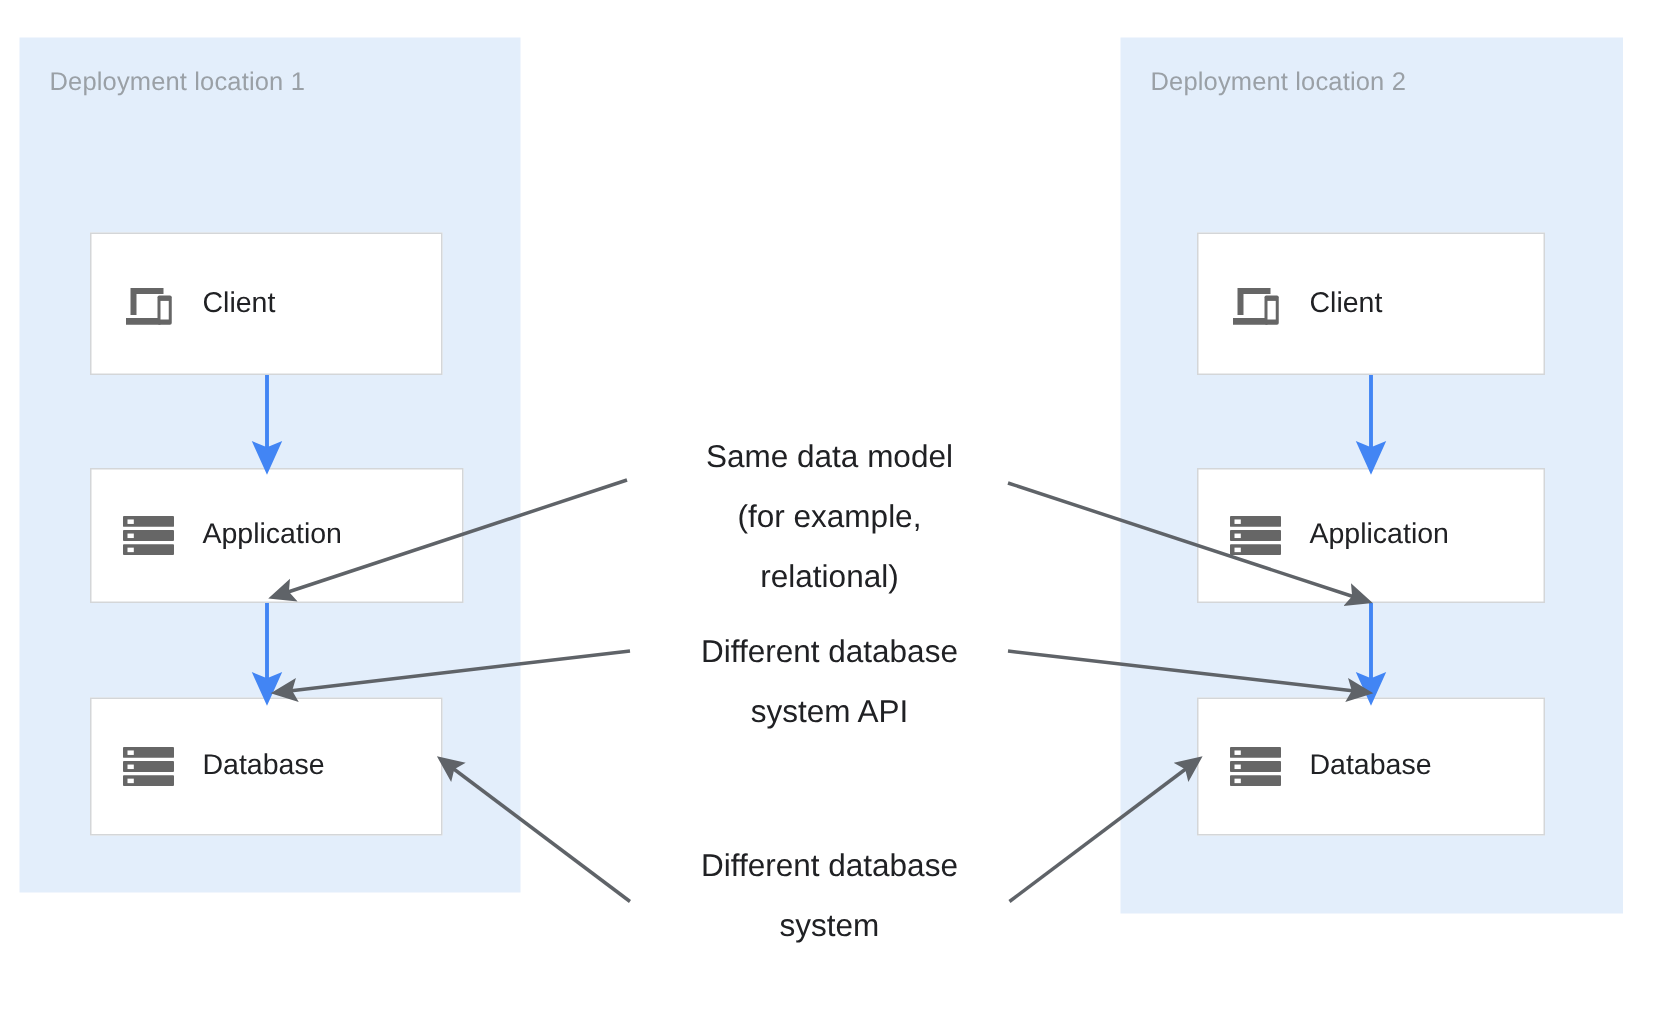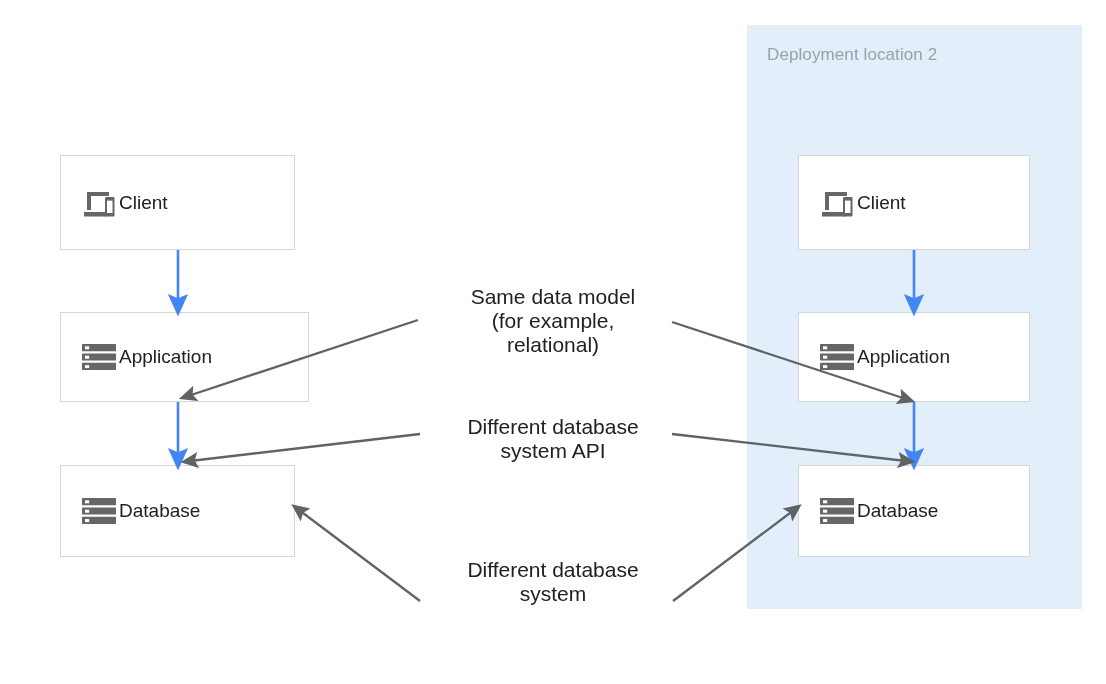--- a/index.html
+++ b/index.html
@@ -49,39 +49,40 @@
   }
   .node .icon {
     flex: 0 0 auto;
     width: 40px;
     height: 40px;
     display: flex;
     align-items: center;
     justify-content: center;
   }
   .node .node-label {
+    margin-left: 16px;
     font-size: 19px;
     color: #202124;
     white-space: nowrap;
   }
   
   #node-client-1      { left: 60px;  top: 155px; width: 235px; height: 95px; }
   #node-application-1 { left: 60px;  top: 312px; width: 249px; height: 90px; }
   #node-database-1    { left: 60px;  top: 465px; width: 235px; height: 92px; }
   
   #node-client-2      { left: 798px; top: 155px; width: 232px; height: 95px; }
   #node-application-2 { left: 798px; top: 312px; width: 232px; height: 90px; }
   #node-database-2    { left: 798px; top: 465px; width: 232px; height: 92px; }
 
   
   .center-label {
     position: absolute;
     text-align: center;
     font-size: 21px;
-    line-height: 24px;
+    line-height: 40px;
     color: #202124;
     white-space: pre-line;
   }
   #label-same-data-model   { left: 418px; top: 285px; width: 270px; }
   #label-different-api     { left: 418px; top: 415px; width: 270px; }
   #label-different-system  { left: 418px; top: 558px; width: 270px; }
 
   
   .connectors {
     position: absolute;
@@ -89,20 +90,23 @@
     width: 1106px;
     height: 684px;
     pointer-events: none;
   }
 </style>
 </head>
 <body>
 
 <div class="canvas">
 
+  <div class="panel" id="panel-1">
+    <div class="panel-title">Deployment location 1</div>
+  </div>
 
   <div class="panel" id="panel-2">
     <div class="panel-title">Deployment location 2</div>
   </div>
 
   <div class="node" id="node-client-1">
     <span class="icon">
       <svg width="40" height="40" viewBox="0 0 40 40">
 
         <path d="M8 9 H30 V13 H12 V27 H8 Z" fill="#666666"></path>

